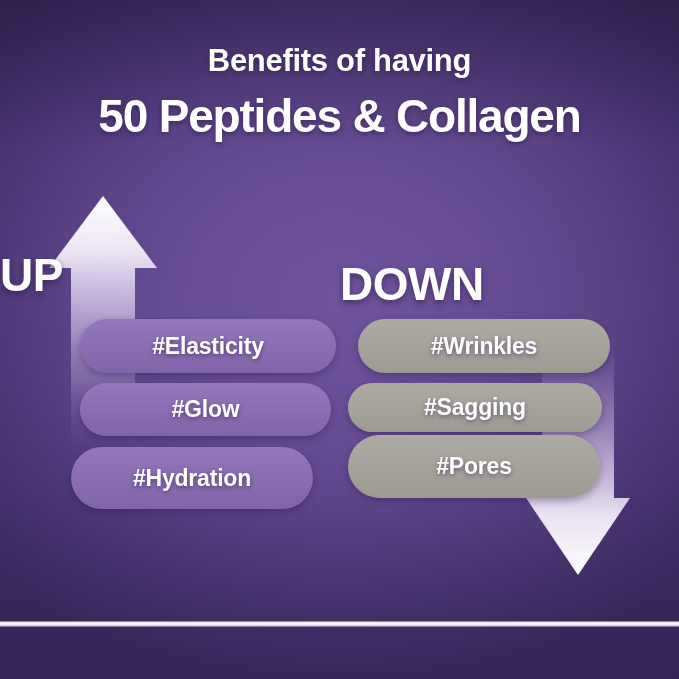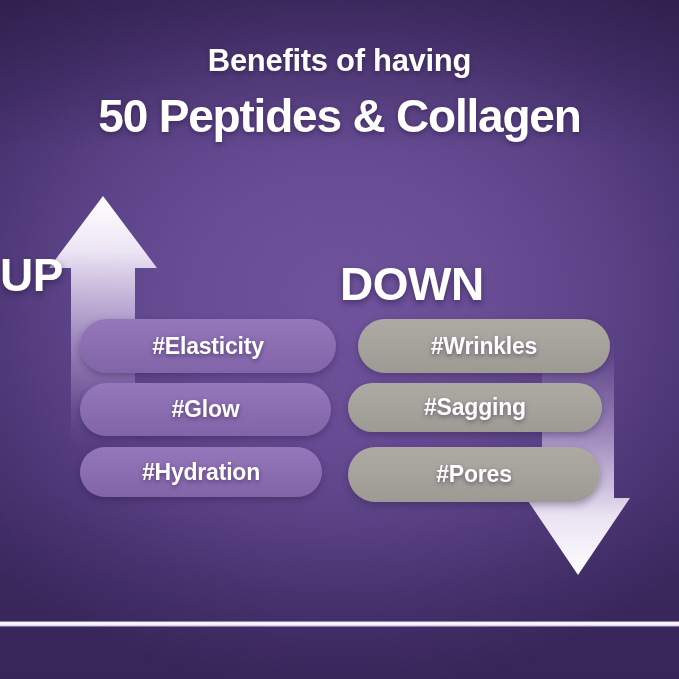--- a/index.html
+++ b/index.html
@@ -132,25 +132,25 @@
   }
   .pill-up {
     background: linear-gradient(180deg, #9478ba 0%, #8a6cb1 55%, #8165a8 100%);
   }
   .pill-down {
     background: linear-gradient(180deg, #adaaa4 0%, #a5a29c 55%, #9d9a93 100%);
   }
 
   .pill-l0 { left: 80px;  top: 319px; width: 256px; height: 54px; }
   .pill-l1 { left: 80px;  top: 383px; width: 251px; height: 53px; }
-  .pill-l2 { left: 80px;  top: 447px; width: 242px; height: 50px; }
+  .pill-l2 { left: 71px;  top: 447px; width: 242px; height: 62px; }
 
   .pill-r0 { left: 358px; top: 319px; width: 252px; height: 54px; }
   .pill-r1 { left: 348px; top: 383px; width: 254px; height: 49px; }
-  .pill-r2 { left: 348px; top: 447px; width: 252px; height: 55px; }
+  .pill-r2 { left: 348px; top: 435px; width: 252px; height: 63px; }
 
   
   .divider {
     position: absolute;
     left: 0;
     right: 0;
     top: 621px;
     height: 6px;
     z-index: 7;
     background: linear-gradient(180deg,

